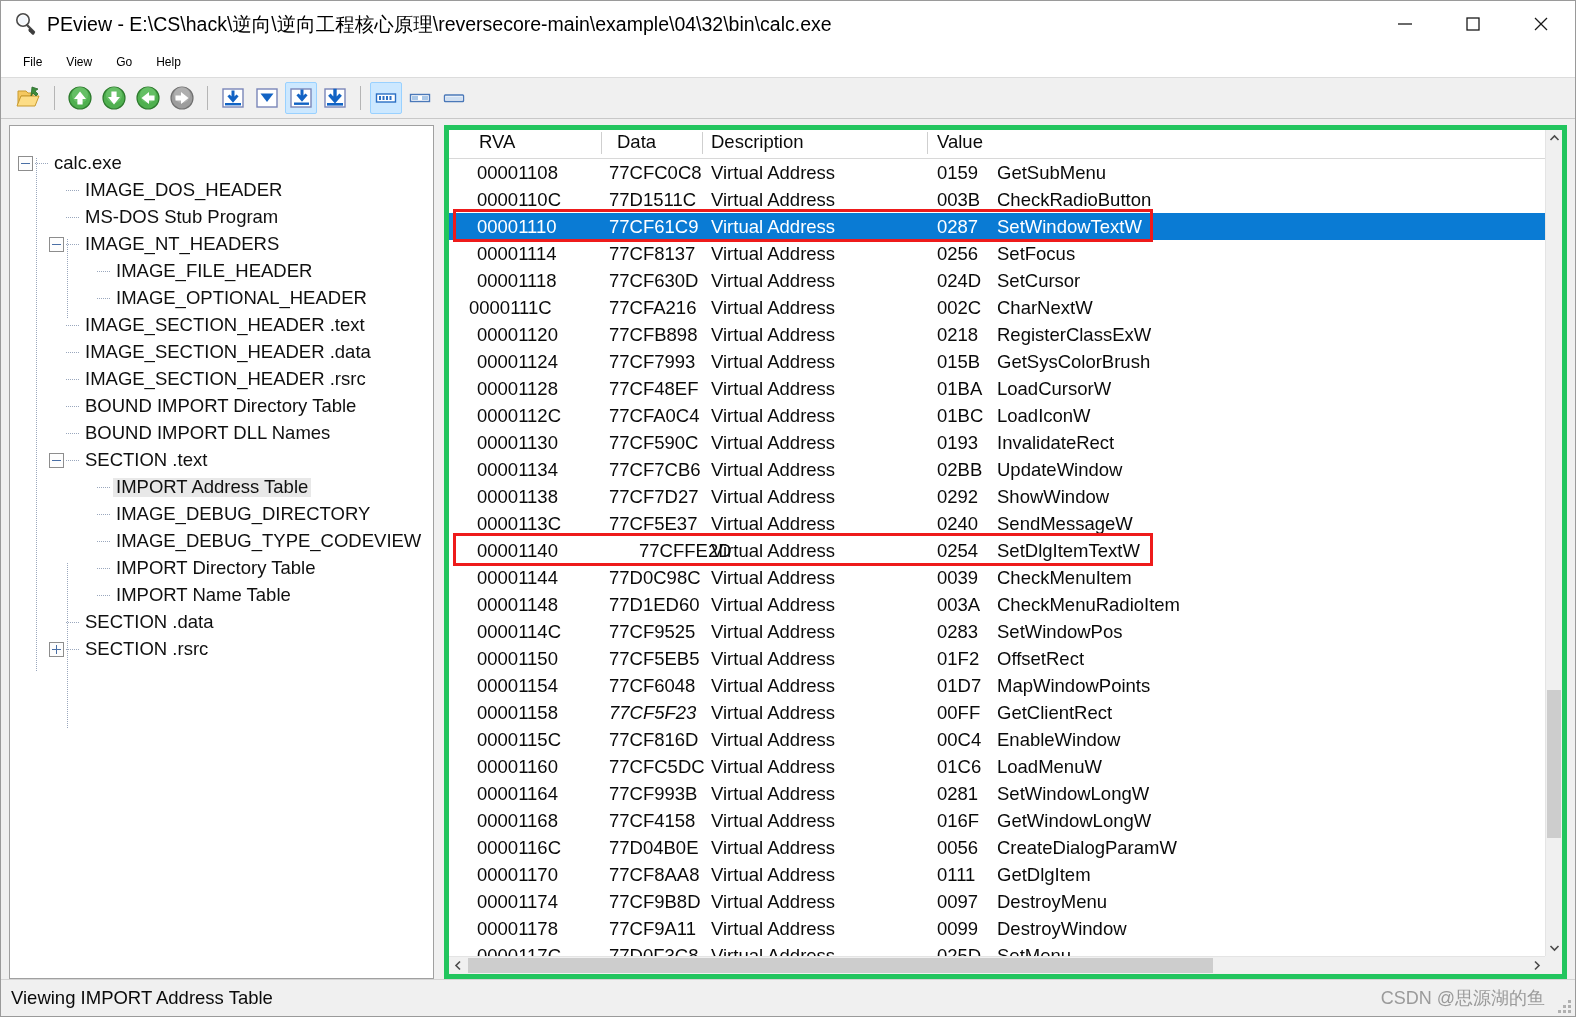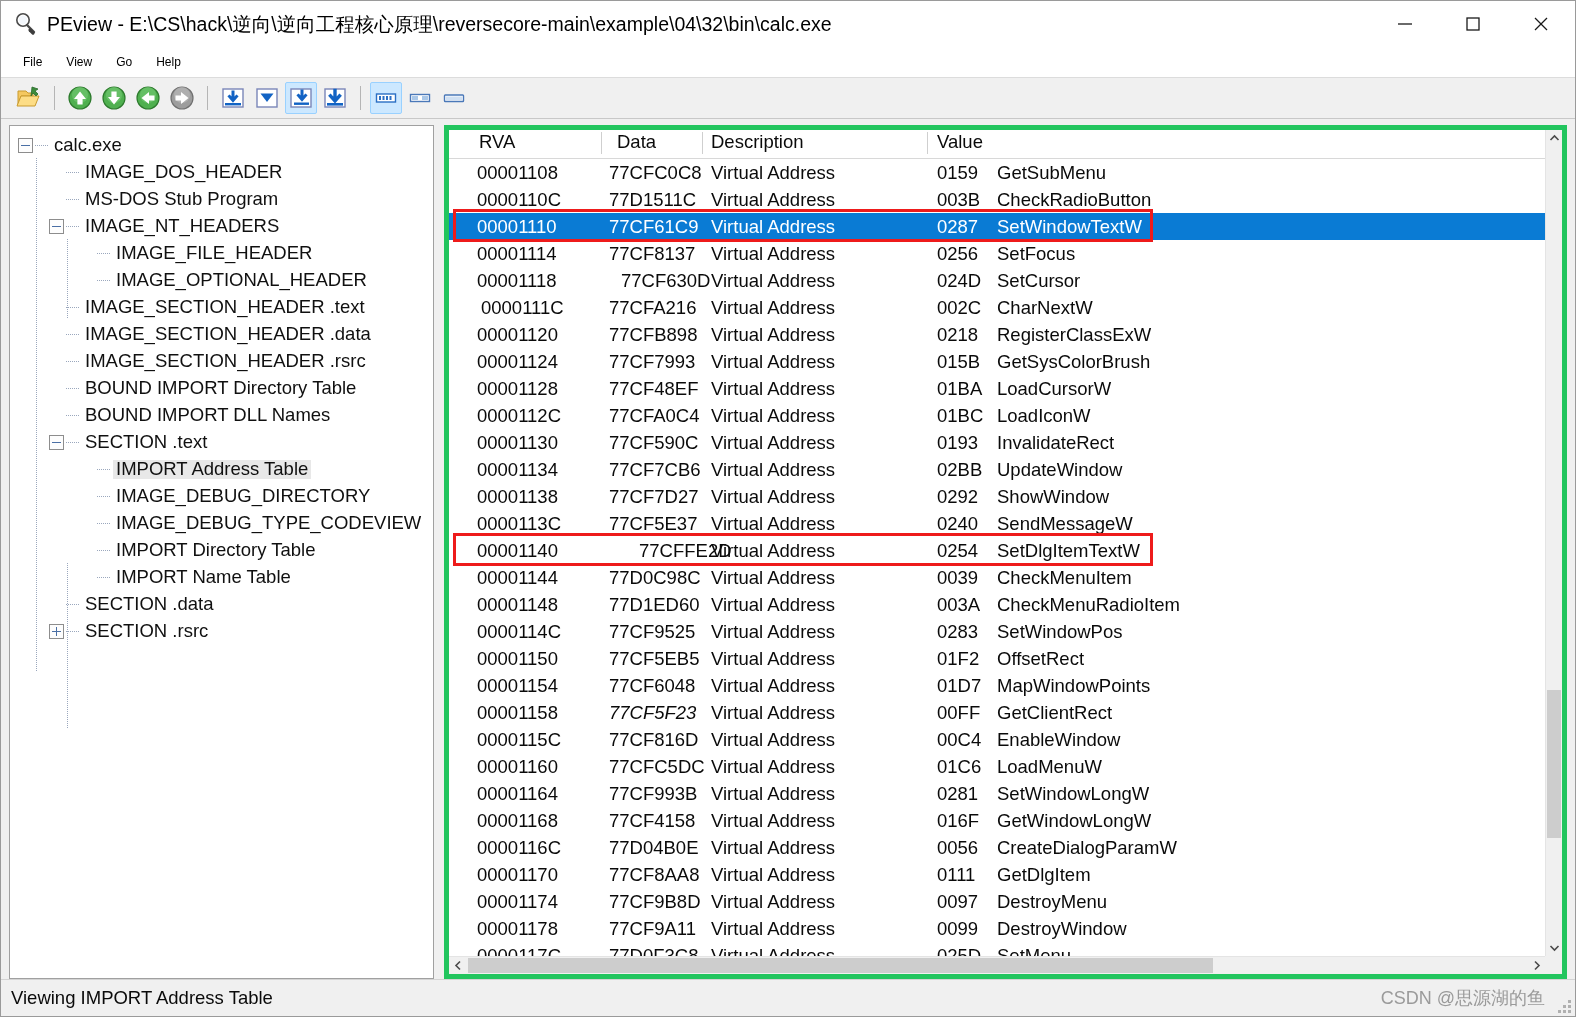--- a/index.html
+++ b/index.html
@@ -145,21 +145,21 @@
     background: #ffffff;
     border: 5px solid #22c55e;
     box-sizing: border-box;
     position: relative;
     overflow: hidden;
     min-width: 0;
   }
 
   
   .tree {
-    padding: 6px 0 0 0;
+    padding: 24px 0 0 0;
     font-size: 18px;
     color: #111;
     position: relative;
   }
   .tnode {
     height: 27px;
     display: flex;
     align-items: center;
     white-space: nowrap;
     position: relative;
@@ -646,27 +646,27 @@
             </div>
             <div class="lrow">
               <div class="c" style="left: 28px;">00001114</div>
               <div class="c" style="left: 160px;">77CF8137</div>
               <div class="c" style="left: 262px;">Virtual Address</div>
               <div class="c" style="left: 488px;">0256</div>
               <div class="c" style="left: 548px;">SetFocus</div>
             </div>
             <div class="lrow">
               <div class="c" style="left: 28px;">00001118</div>
-              <div class="c" style="left: 172px; text-align: right;">77CF630D</div>
+              <div class="c" style="left: 160px; text-align: right;">77CF630D</div>
               <div class="c" style="left: 262px;">Virtual Address</div>
               <div class="c" style="left: 488px;">024D</div>
               <div class="c" style="left: 548px;">SetCursor</div>
             </div>
             <div class="lrow">
-              <div class="c" style="left: 32px;">0000111C</div>
+              <div class="c" style="left: 20px;">0000111C</div>
               <div class="c" style="left: 160px;">77CFA216</div>
               <div class="c" style="left: 262px;">Virtual Address</div>
               <div class="c" style="left: 488px;">002C</div>
               <div class="c" style="left: 548px;">CharNextW</div>
             </div>
             <div class="lrow">
               <div class="c" style="left: 28px;">00001120</div>
               <div class="c" style="left: 160px;">77CFB898</div>
               <div class="c" style="left: 262px;">Virtual Address</div>
               <div class="c" style="left: 488px;">0218</div>

